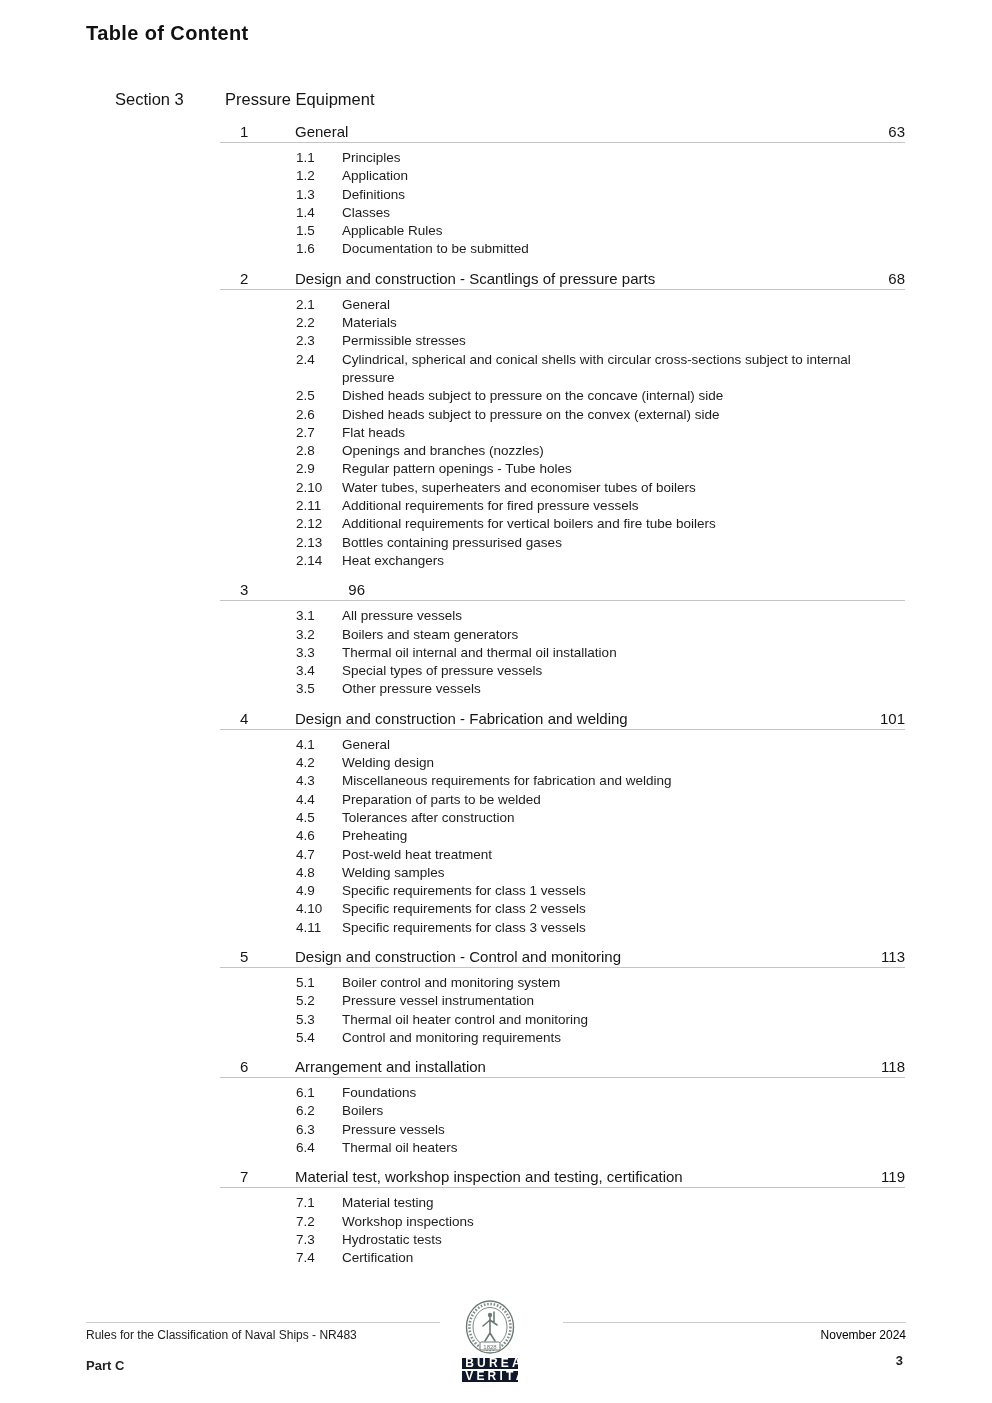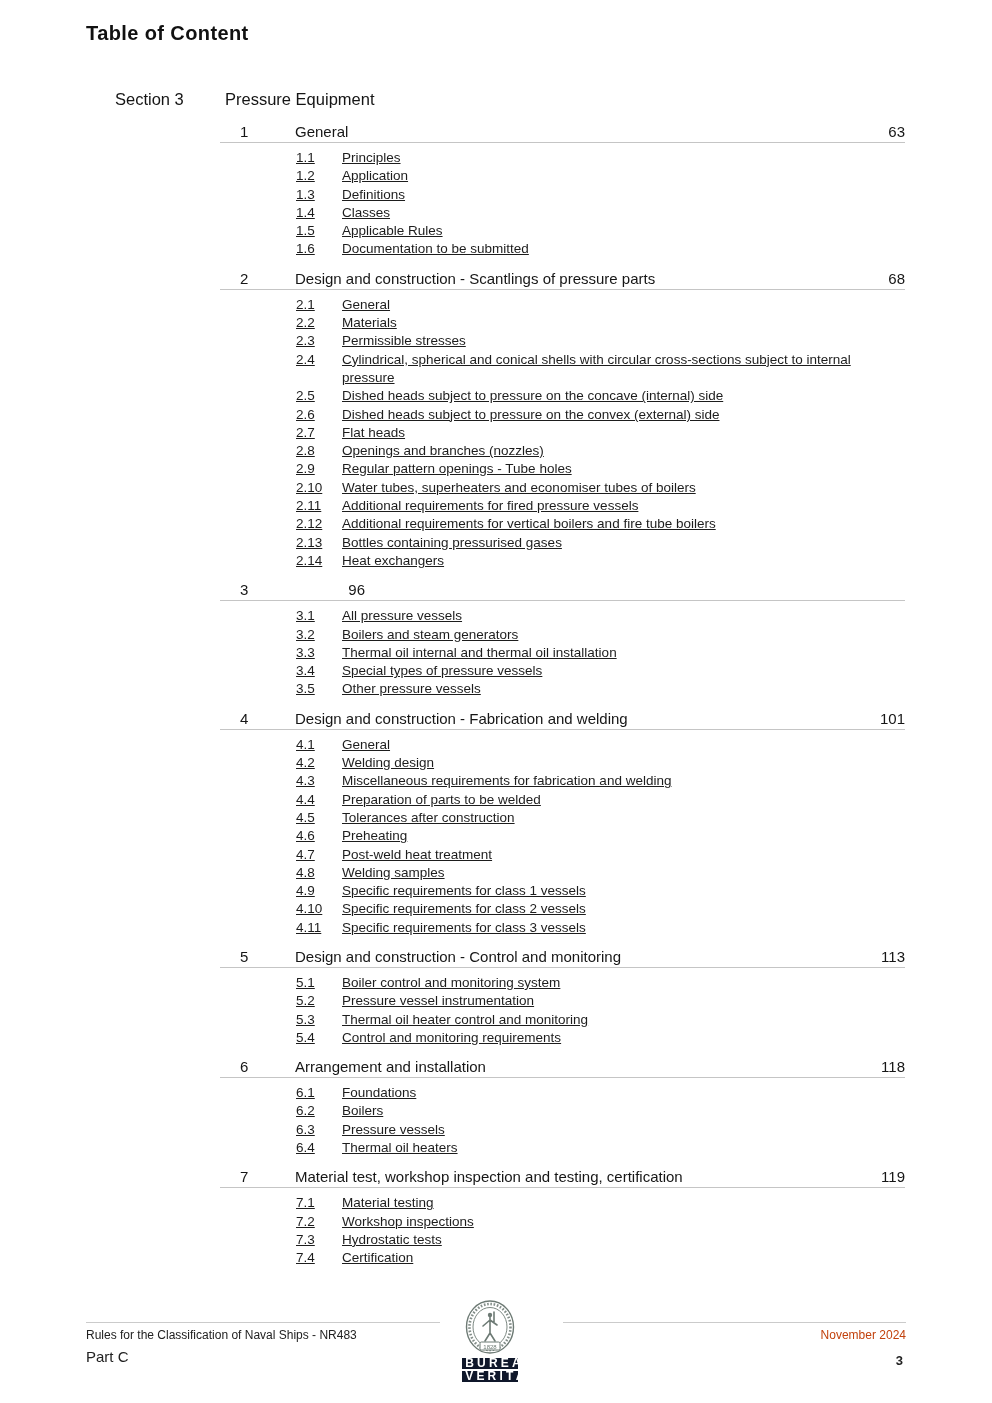--- a/index.html
+++ b/index.html
@@ -12,33 +12,33 @@
   .section-row { position:absolute; left:115px; top:90px; font-size:16.5px; color:#151515; }
   .section-label { display:inline-block; width:110px; }
 
   .toc { position:absolute; left:220px; top:121px; width:685px; }
   .chapter + .chapter { margin-top:9px; }
   .chead { display:flex; align-items:flex-start; font-size:15px; line-height:21px; border-bottom:1px solid #c5c5c5; color:#161616; }
   .cnum { width:75px; padding-left:20px; }
   .ctitle { flex:1; }
   .cpage { width:70px; text-align:right; }
   .subs { padding-top:6px; }
-  .srow { display:flex; font-size:13.5px; line-height:18.3px; color:#1d1d1d;text-decoration:underline; }
+  .srow { display:flex; font-size:13.5px; line-height:18.3px; color:#1d1d1d; }
   .snum { margin-left:76px; width:46px; flex:none; }
   .stitle { flex:1; max-width:563px; }
 
   .footer-line { position:absolute; top:1322px; height:1px; background:#cbcbcb; }
   .footer-line.left { left:86px; width:354px; }
   .footer-line.right { left:563px; width:343px; }
 
   .footer-left { position:absolute; left:86px; top:1328px; }
   .footer-doc { font-size:12px; color:#222; }
-  .footer-part { font-size:15px; font-weight:normal; color:#222; margin-top:6px; }
-
-  .footer-date { position:absolute; top:1328px; left:706px; width:200px; text-align:right; font-size:12px; color:#c2410c; }
+  .footer-part { font-size:13px; font-weight:bold; color:#222; margin-top:16px; }
+
+  .footer-date { position:absolute; top:1328px; left:706px; width:200px; text-align:right; font-size:12px; color:#000000; }
   .footer-pagenum { position:absolute; top:1353px; left:706px; width:197px; text-align:right; font-size:13px; font-weight:bold; color:#222; }
 
   .bv-logo { position:absolute; left:461px; top:1300px; width:58px; text-align:center; }
   .bv-emblem { display:block; margin:0 auto; }
   .bv-box { width:56px; height:11px; margin:2px auto 0; background:#0f172a; color:#ffffff; font-size:12px; line-height:11.5px; letter-spacing:3.2px; text-indent:3.2px; text-align:center; font-weight:bold; }
 </style>
 </head>
 <body>
 
 <div class="page">

